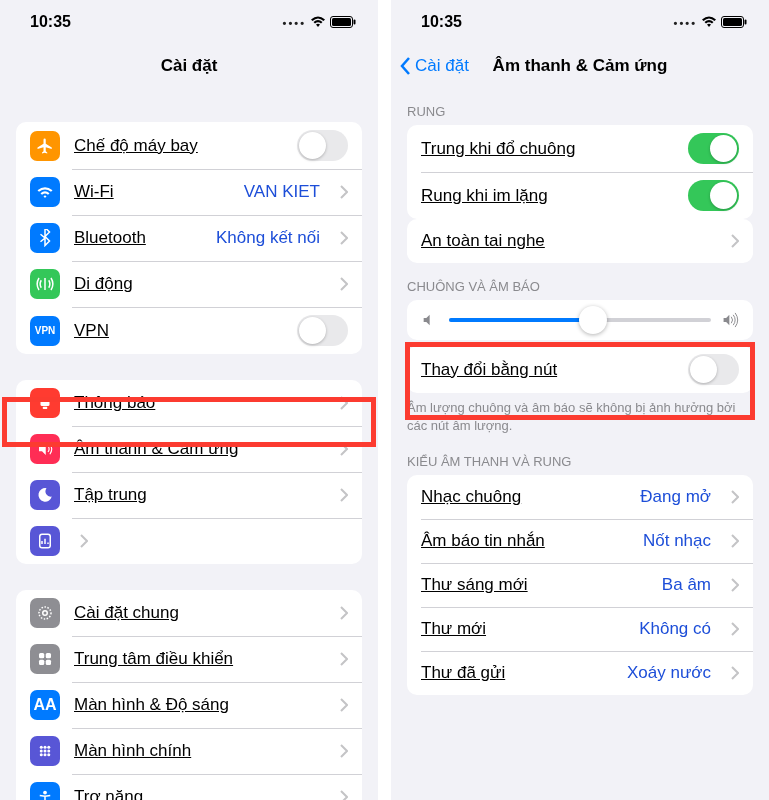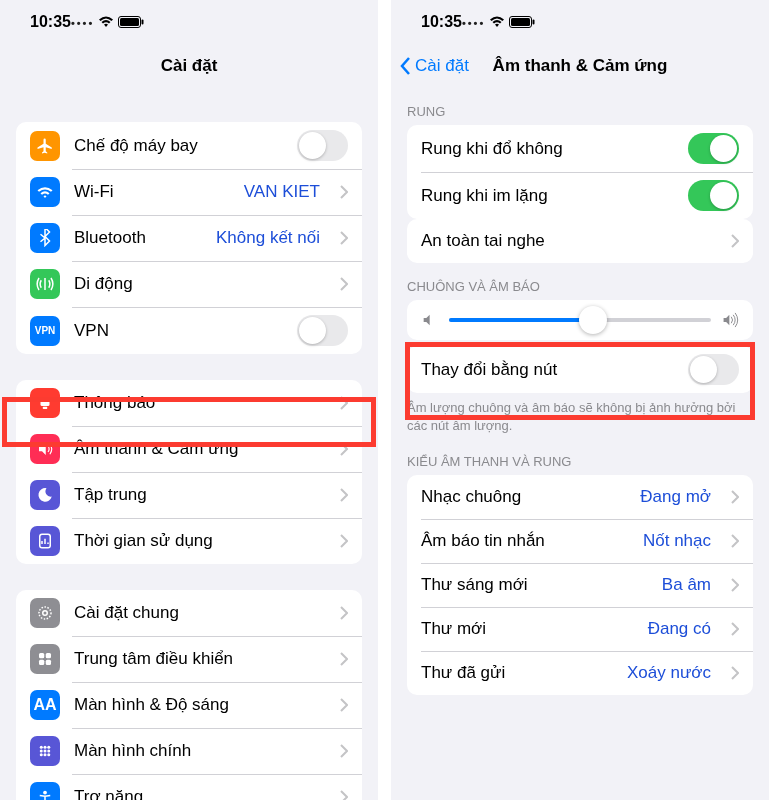--- a/index.html
+++ b/index.html
@@ -19,20 +19,21 @@
     display: flex;
     flex-direction: column;
     overflow: hidden;
     position: relative;
   }
   
   .status-bar {
     height: 44px;
     display: flex;
     align-items: center;
+    justify-content: space-between;
     padding: 0 22px 0 30px;
     font-size: 16px;
     font-weight: 600;
   }
   .status-icons { display: flex; align-items: center; gap: 4px; }
   .dots::after { content: "••••"; letter-spacing: 2px; font-size: 11px; color: #202020; }
   .wifi-ic svg, .battery-ic svg { display:block; }
   
   .nav {
     height: 44px;
@@ -94,21 +95,21 @@
   }
   .row.noicon + .row::before,
   .row.noicon + .row.noicon::before { left: 14px; }
   .app-icon {
     width: 30px; height: 30px;
     border-radius: 7px;
     display:flex; align-items:center; justify-content:center;
     flex-shrink: 0;
     color: #fff;
   }
-  .label { font-size: 17px; color: #000; flex: 1; }
+  .label { font-size: 17px; color: #000; flex: 1; text-decoration: underline; }
   .value { font-size: 17px; color: #1d4ed8; }
   .chevron { color: #c4c4c6; margin-left: 6px; flex-shrink:0; }
   .chevron svg { display:block; }
   
   .switch {
     width: 51px; height: 31px;
     border-radius: 16px;
     background: #e9e9eb;
     position: relative;
     flex-shrink:0;
@@ -289,21 +290,20 @@
             </svg>
           </span>
       </div>
       <div class="row">
         <div class="app-icon bg-indigo">
             <svg width="18" height="18" viewBox="0 0 24 24" fill="#fff">
               <rect x="5" y="3" width="14" height="18" rx="3" fill="none" stroke="#fff" stroke-width="2"></rect>
               <path d="M8 16v-4M12 16v-7M16 16v-2" stroke="#fff" stroke-width="2"></path>
             </svg>
           </div>
-        <div class="label">Thời gian sử dụng</div>
         <span class="chevron">
             <svg width="8" height="14" viewBox="0 0 8 14">
               <path d="M1 1l6 6-6 6" fill="none" stroke="currentColor" stroke-width="2"></path>
             </svg>
           </span>
       </div>
     </div>
     <div class="gap20"></div>
 
     <div class="group">
@@ -414,21 +414,21 @@
           <path d="M10 2L3 10l7 8" fill="none" stroke="#007aff" stroke-width="2.5"></path>
         </svg>
       <span>Cài đặt</span>
     </div>
     <div class="nav-title">Âm thanh &amp; Cảm ứng</div>
   </div>
   <div class="scroll">
     <div class="section-header">RUNG</div>
     <div class="group">
       <div class="row noicon">
-        <div class="label">Rung khi đổ không</div>
+        <div class="label">Trung khi đổ chuông</div>
         <div class="switch on"></div>
       </div>
       <div class="row noicon">
         <div class="label">Rung khi im lặng</div>
         <div class="switch on"></div>
       </div>
     </div>
 
     <div class="group">
       <div class="row noicon">
@@ -494,21 +494,21 @@
         <div class="label">Thư sáng mới</div>
         <div class="value">Ba âm</div>
         <span class="chevron">
             <svg width="8" height="14" viewBox="0 0 8 14">
               <path d="M1 1l6 6-6 6" fill="none" stroke="currentColor" stroke-width="2"></path>
             </svg>
           </span>
       </div>
       <div class="row noicon">
         <div class="label">Thư mới</div>
-        <div class="value">Đang có</div>
+        <div class="value">Không có</div>
         <span class="chevron">
             <svg width="8" height="14" viewBox="0 0 8 14">
               <path d="M1 1l6 6-6 6" fill="none" stroke="currentColor" stroke-width="2"></path>
             </svg>
           </span>
       </div>
       <div class="row noicon">
         <div class="label">Thư đã gửi</div>
         <div class="value">Xoáy nước</div>
         <span class="chevron">

